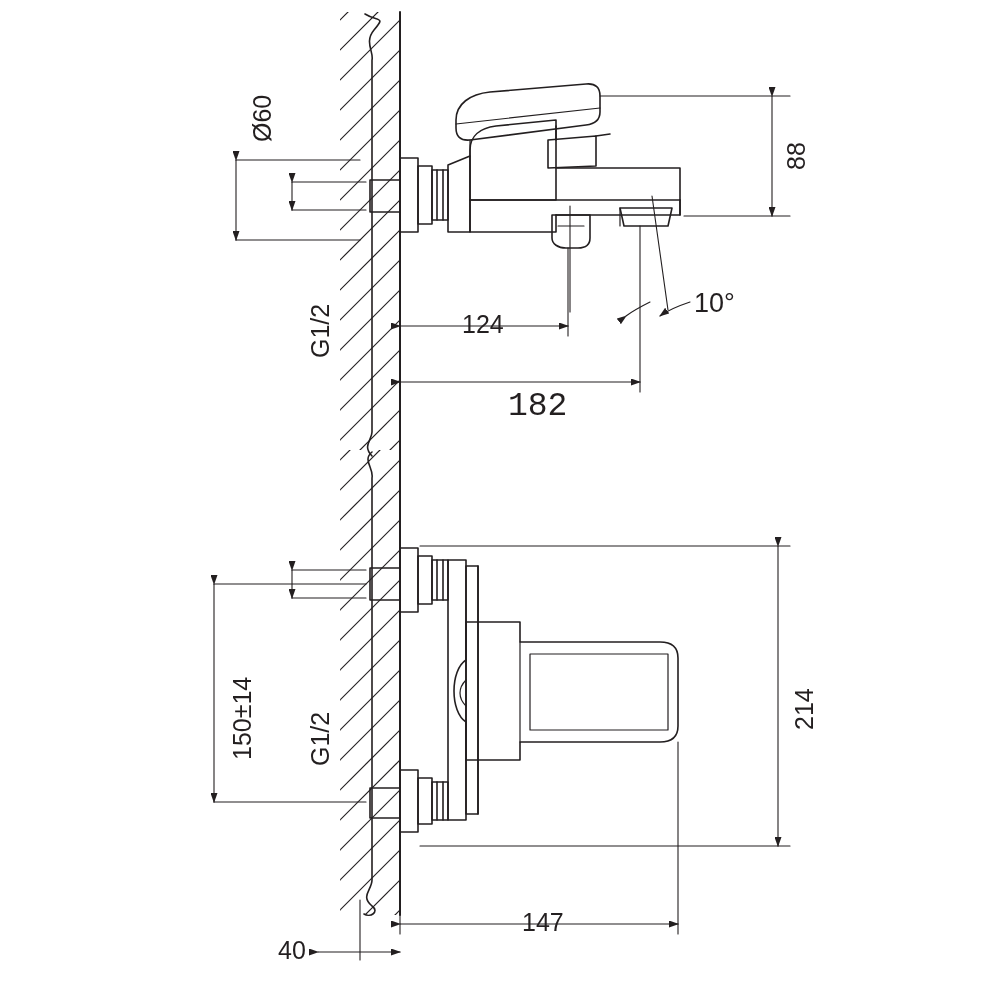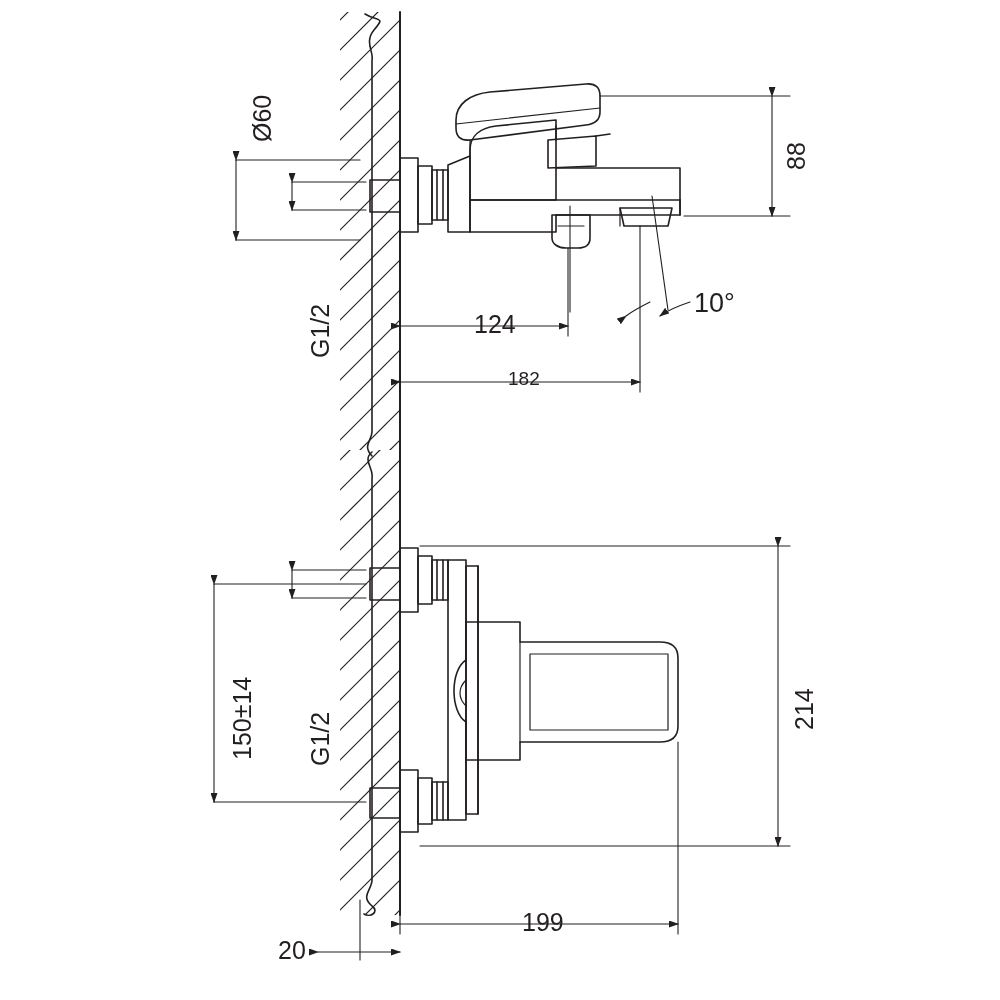--- a/index.html
+++ b/index.html
@@ -189,21 +189,21 @@
         <path d="M360,900 L360,960"></path>
         <path d="M318,952 L400,952" marker-start="url(#arS)" marker-end="url(#arS)"></path>
       </g>
     </g>
   </svg>
 
   <div class="lbl rot" style="left:248px;top:142px;font-size:25px;">Ø60</div>
   <div class="lbl rot" style="left:306px;top:358px;font-size:25px;">G1/2</div>
   <div class="lbl rot" style="left:782px;top:170px;font-size:25px;">88</div>
   <div class="lbl" style="left:694px;top:288px;font-size:27px;">10°</div>
-  <div class="lbl" style="left:462px;top:310px;font-size:25px;margin-left:12px;">124</div>
-  <div class="lbl" style="left:508px;top:368px;font-size:19px;">182</div>
+  <div class="lbl" style="left:462px;top:310px;font-size:25px;">124</div>
+  <div class="lbl" style="left:508px;top:388px;font-size:33px;font-family:Liberation Mono, monospace;">182</div>
   <div class="lbl rot" style="left:228px;top:760px;font-size:25px;">150±14</div>
   <div class="lbl rot" style="left:306px;top:766px;font-size:25px;">G1/2</div>
   <div class="lbl rot" style="left:790px;top:730px;font-size:25px;">214</div>
-  <div class="lbl" style="left:522px;top:908px;font-size:25px;">199</div>
-  <div class="lbl" style="left:278px;top:936px;font-size:25px;">20</div>
+  <div class="lbl" style="left:522px;top:908px;font-size:25px;">147</div>
+  <div class="lbl" style="left:278px;top:936px;font-size:25px;">40</div>
 
 </div>
 
 </body></html>

